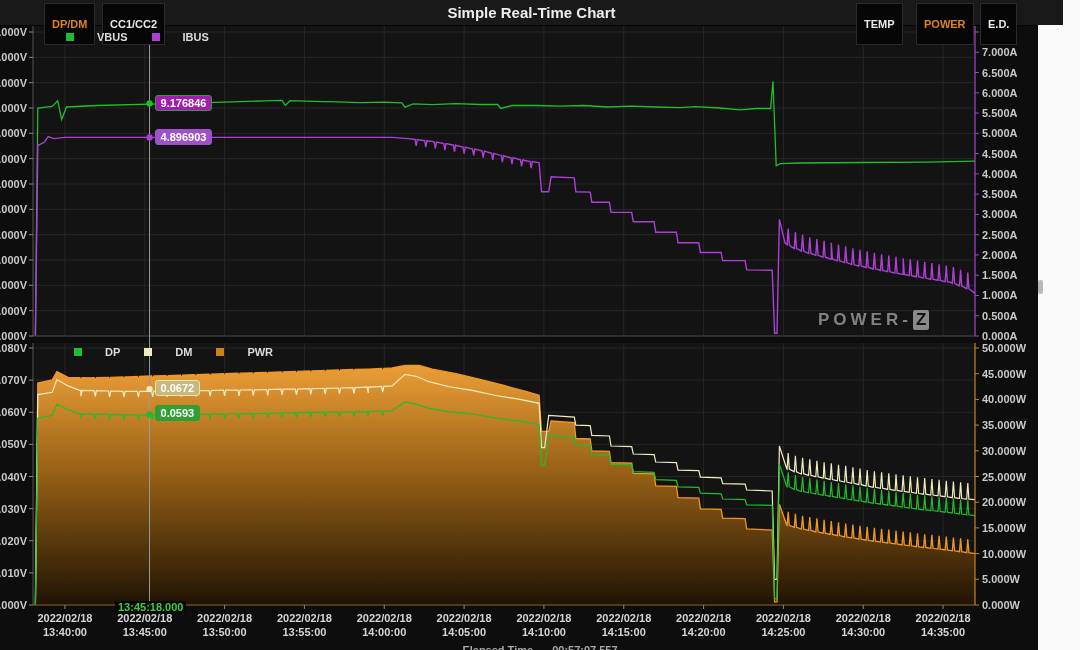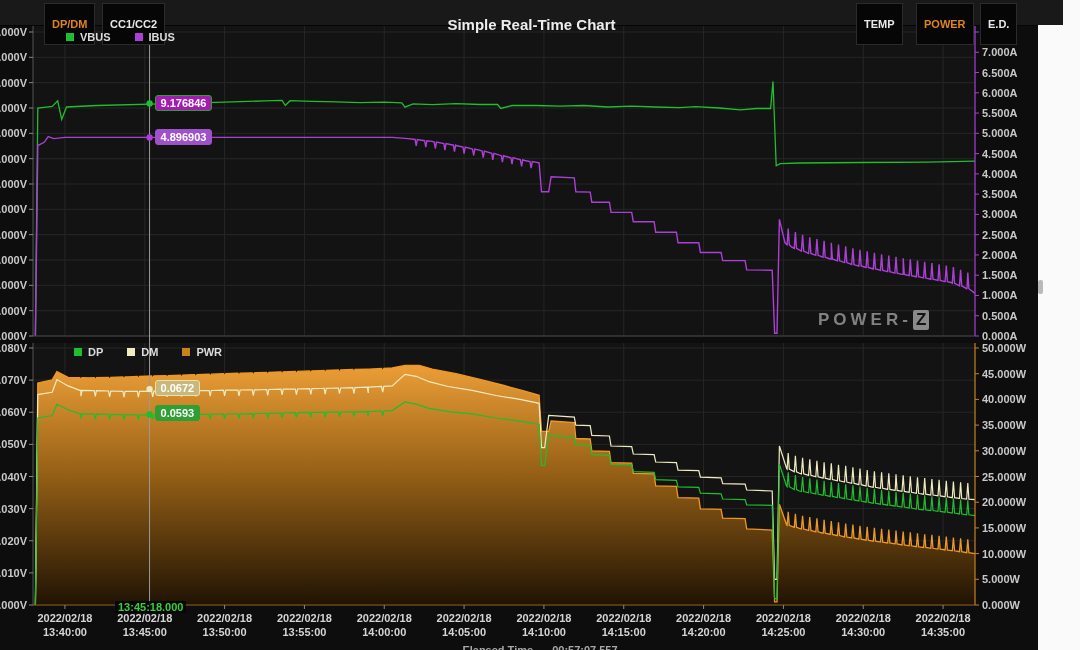--- a/index.html
+++ b/index.html
@@ -4,27 +4,27 @@
 <style>
   html,body{margin:0;padding:0;background:#0d0d0d;}
   body{position:relative;width:1080px;height:650px;overflow:hidden;
        font-family:"Liberation Sans",sans-serif;}
   .hdr{position:absolute;left:0;top:0;width:1063px;height:25px;background:#191919;
        border-bottom:1px solid #050505;}
   .tab{position:absolute;top:3px;height:16px;line-height:16px;padding:12px 7px;
        background:#060606;color:#e8e8e8;font-size:11px;font-weight:bold;
        border:1px solid #2b2b2b;}
   .tab.active{color:#e0821e;}
-  .title{position:absolute;left:0;top:16px;width:1063px;text-align:center;
+  .title{position:absolute;left:0;top:4px;width:1063px;text-align:center;
          color:#ededed;font-size:15px;font-weight:bold;}
   .strip{position:absolute;background:#fafafa;}
   .thumb{position:absolute;left:1038px;top:280px;width:5px;height:14px;
          background:#b9b9b9;border-radius:2px;}
   .legend{position:absolute;display:flex;gap:24px;align-items:center;}
-  .litem{display:flex;align-items:center;gap:6px;color:#dcdcdc;
+  .litem{display:flex;align-items:center;gap:23px;color:#dcdcdc;
          font-size:11px;font-weight:bold;}
   .sq{width:8px;height:8px;display:inline-block;}
   .marker{position:absolute;font-size:11px;font-weight:bold;padding:1px 5px;
           border-radius:3px;white-space:nowrap;z-index:6;}
   .tlabel{position:absolute;background:rgba(5,5,5,.88);color:#36d03a;
           font-size:11px;font-weight:bold;padding:0 3px;z-index:7;}
   .wmark{position:absolute;color:#828282;font-size:17px;font-weight:bold;
          letter-spacing:4px;z-index:5;}
   .wmark .zbox{display:inline-block;background:#8a8a8a;color:#141414;
          letter-spacing:0;padding:0 3px;border-radius:2px;margin-left:1px;}

